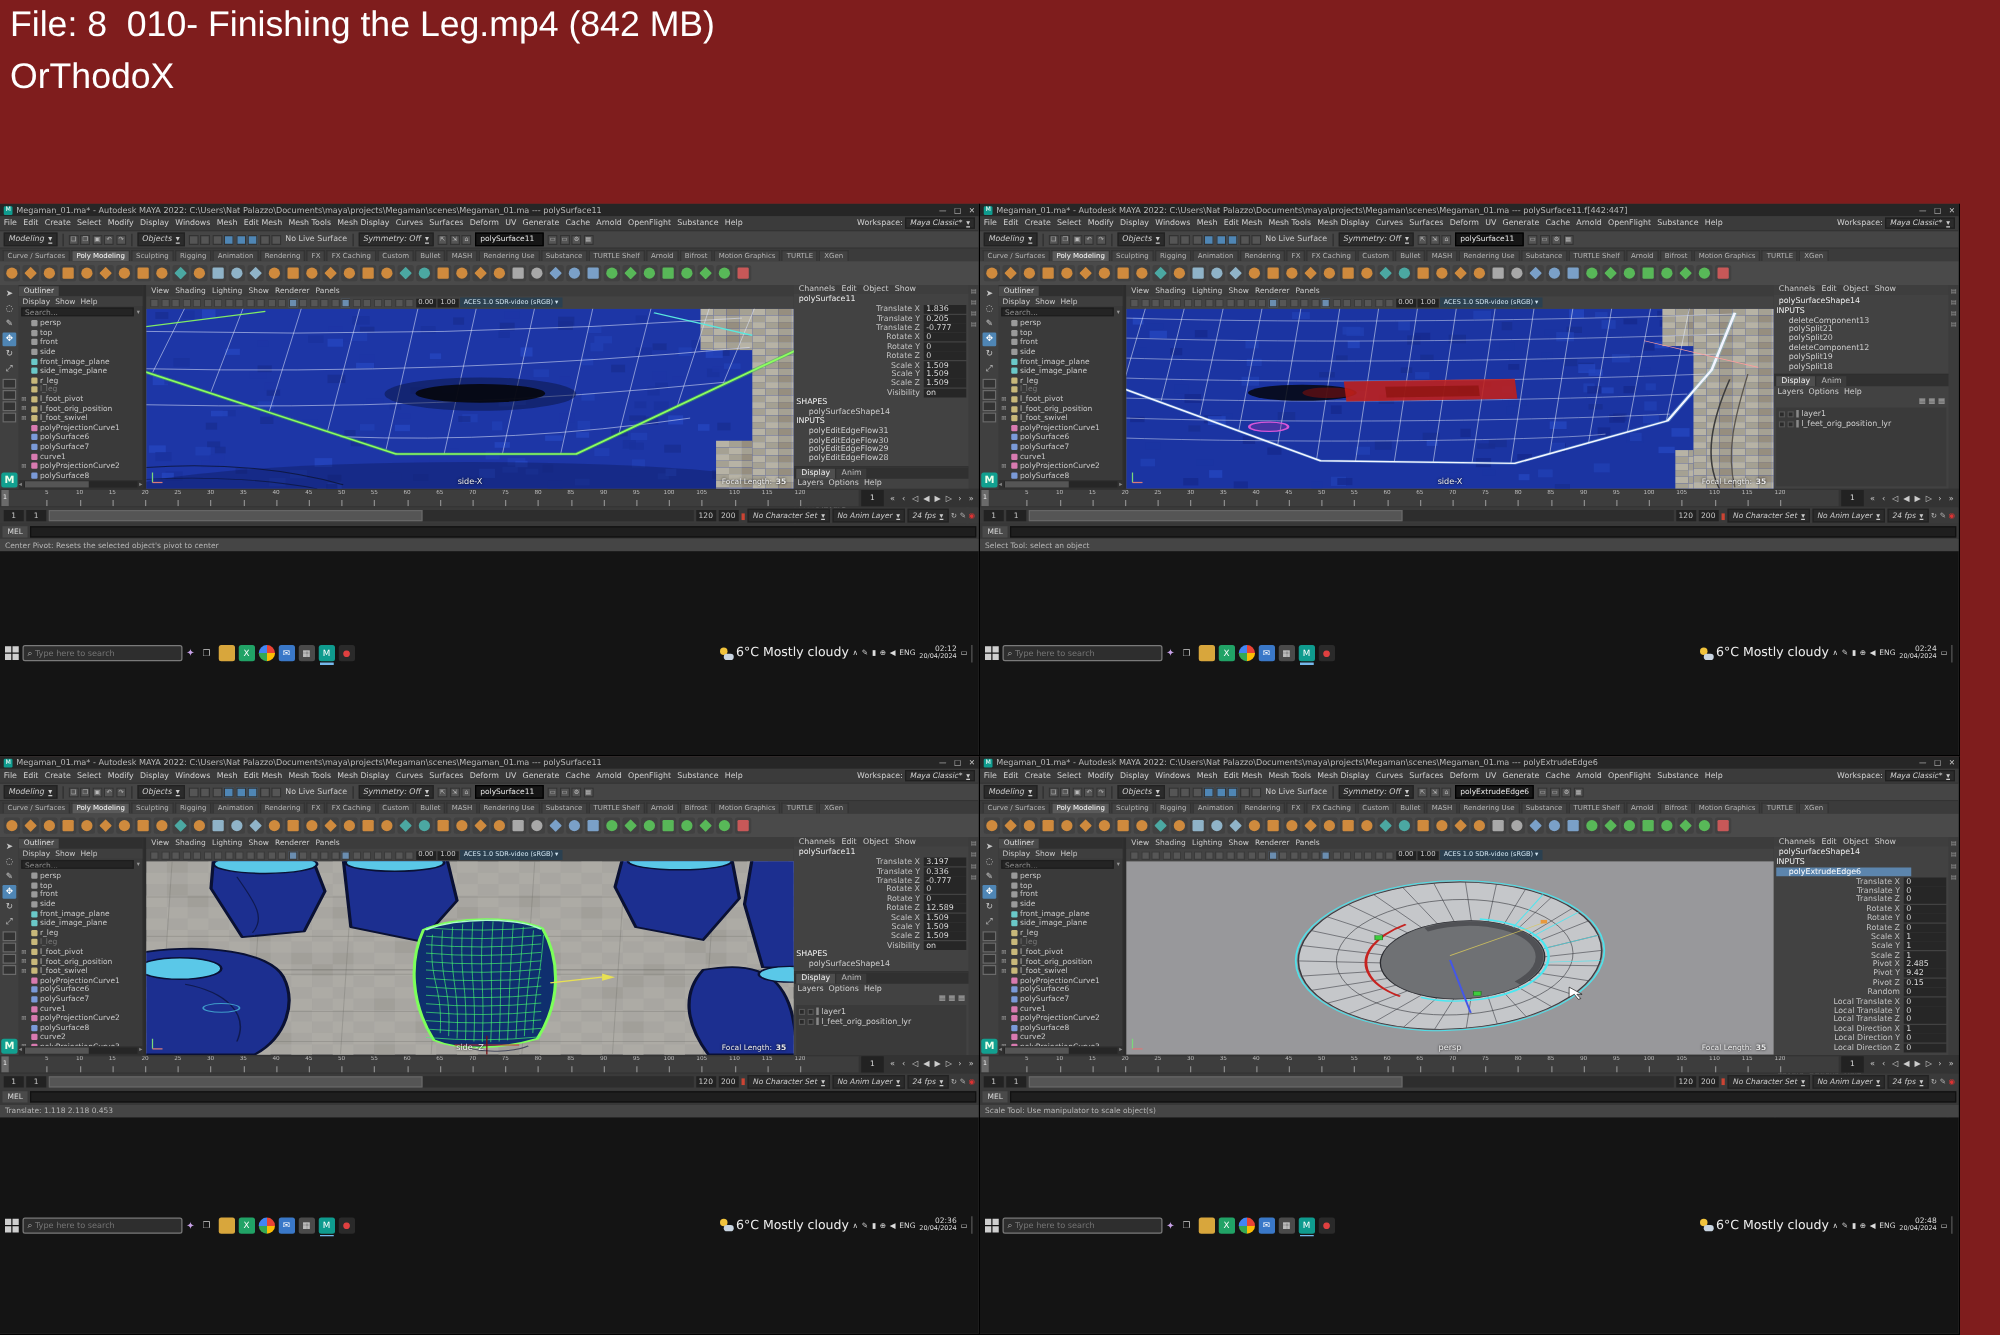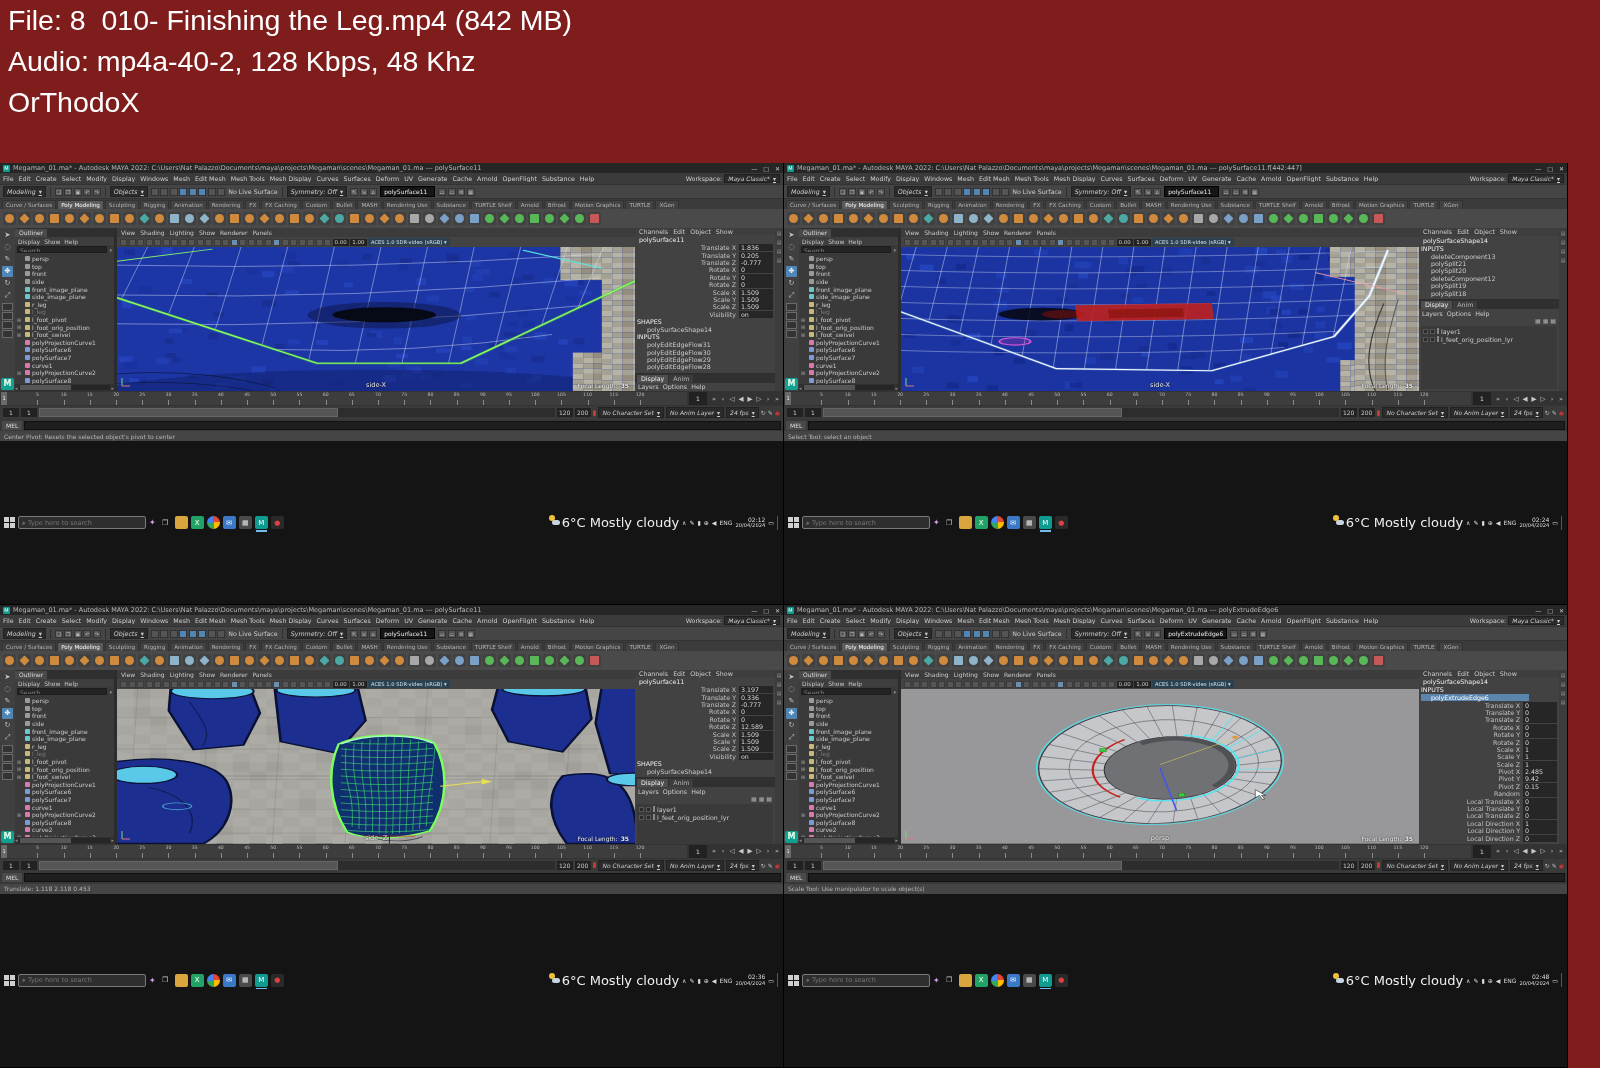--- a/index.html
+++ b/index.html
@@ -116,36 +116,35 @@
   .mel-in{flex:1;height:9px;background:#1e1e1e;border:1px solid #111}
   .help{height:10px;background:#454545;font-size:6px;color:#b5b5b5;display:flex;align-items:center;padding:0 4px;white-space:nowrap;overflow:hidden;flex:none}
   .task{height:19px;background:#141414;display:flex;align-items:center;gap:3px;padding:0 3px;color:#ddd;flex:1;min-height:19px}
   .start{width:12px;height:12px;display:grid;grid-template-columns:5px 5px;grid-template-rows:5px 5px;gap:1px;place-content:center}
   .start i{background:#cfcfcf}
   .tsearch{display:flex;align-items:center;gap:2px;background:#2e2e2e;border:1px solid #7a7a7a;border-radius:2px;height:13px;padding:0 3px;width:128px;flex:none}
   .tsearch input{background:none;border:none;color:#ddd;font-size:6.5px;width:100%;outline:none;font-family:inherit}
   .sparkle{color:#c8a2e8;font-size:8px}
   .tapp{width:13px;height:13px;border-radius:2px;display:flex;align-items:center;justify-content:center;font-size:7px;color:#fff;position:relative;flex:none}
   .tapp.active::after{content:"";position:absolute;bottom:-2.5px;left:1px;right:1px;height:1.5px;background:#76b9ed}
-  .weather{display:flex;gap:2px;margin-left:auto;font-size:13px;color:#eee;white-space:nowrap}
+  .weather{display:flex;align-items:center;gap:2px;margin-left:auto;font-size:10px;color:#eee;white-space:nowrap}
   .wicon{position:relative;width:11px;height:10px;flex:none}
   .wsun{position:absolute;left:0;top:0;width:6px;height:6px;border-radius:50%;background:#f0c23c}
   .wcloud{position:absolute;right:0;bottom:0;width:8px;height:5px;border-radius:2.5px;background:#c8d4e0}
   .tray{display:flex;align-items:center;gap:3px;font-size:6px;color:#ddd;white-space:nowrap}
   .clock{display:flex;flex-direction:column;align-items:flex-end;line-height:1.05;font-size:6px}
   .clock .d{font-size:5.2px}
   .showdesk{width:3px;height:14px;border-left:1px solid #555}
 </style>
 </head>
 <body>
 
 <div class="sheet">
   <div class="hdr">
     <div>File: 8  010- Finishing the Leg.mp4 (842 MB)</div>
-    <div>Audio: mp4a-40-2, 128 Kbps, 48 Khz</div>
     <div>OrThodoX</div>
   </div>
   <div class="grid" id="grid">
       <div class="w">
   <div class="tb">
     <span class="mayico">M</span>
     <span class="tbt">Megaman_01.ma* - Autodesk MAYA 2022: C:\Users\Nat Palazzo\Documents\maya\projects\Megaman\scenes\Megaman_01.ma  ---  polySurface11</span>
     <span class="wbtns">
       <span>—</span>
       <span>□</span>

